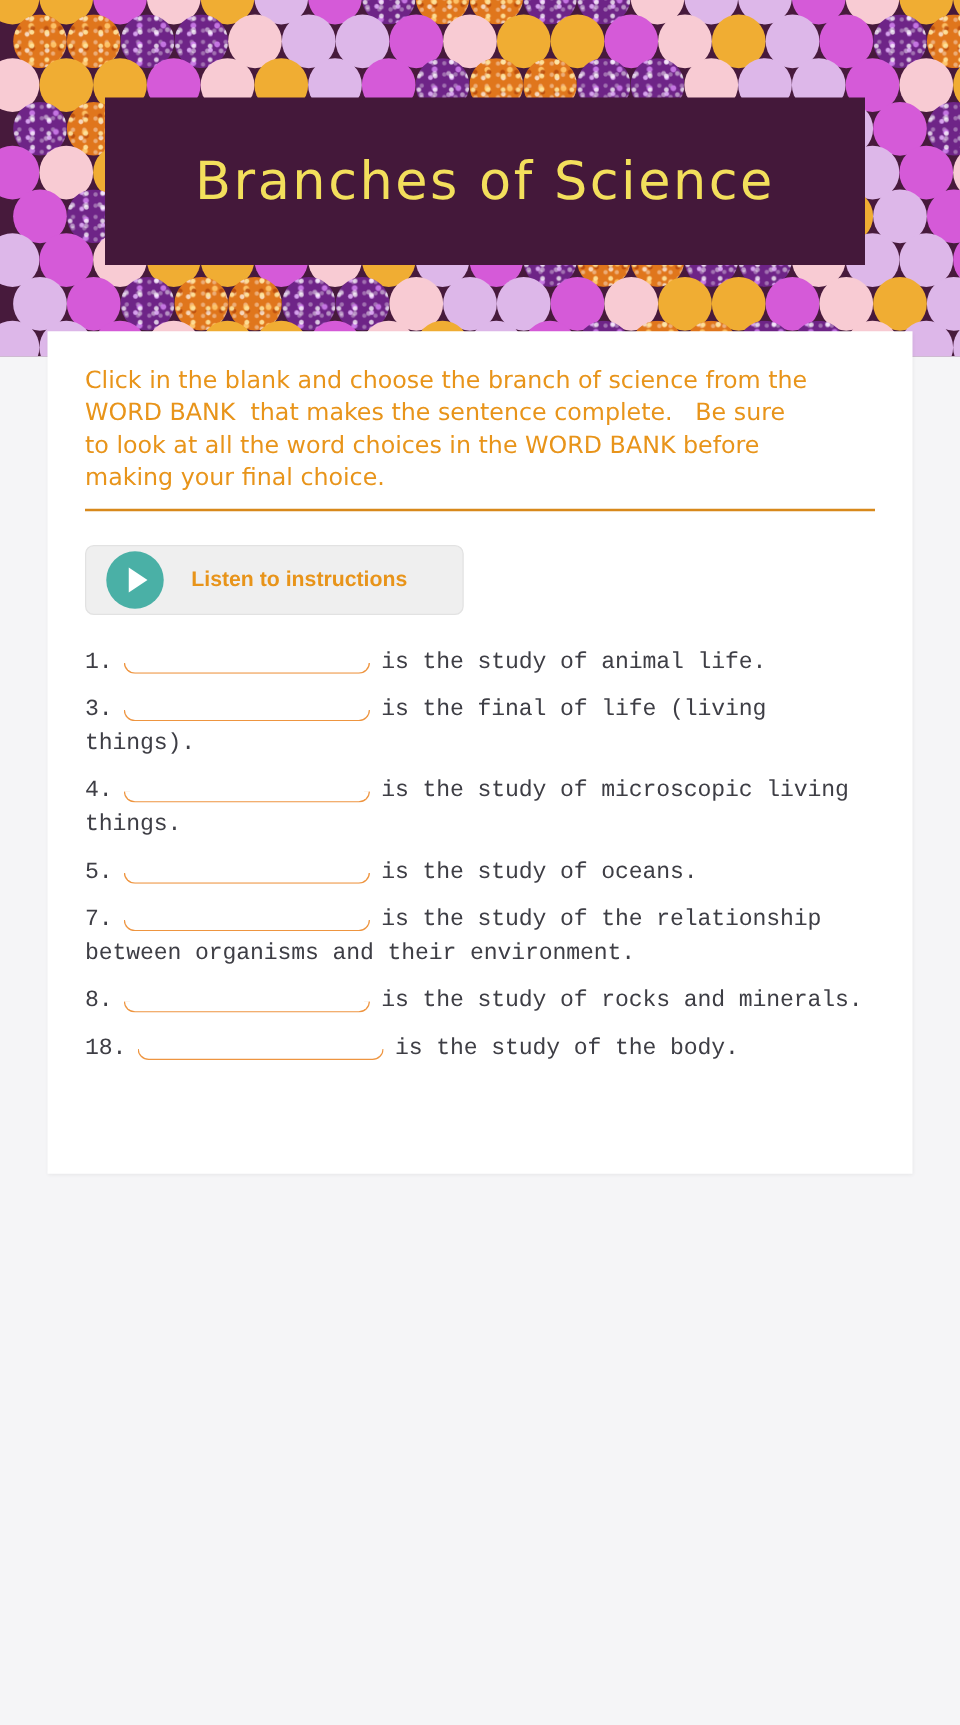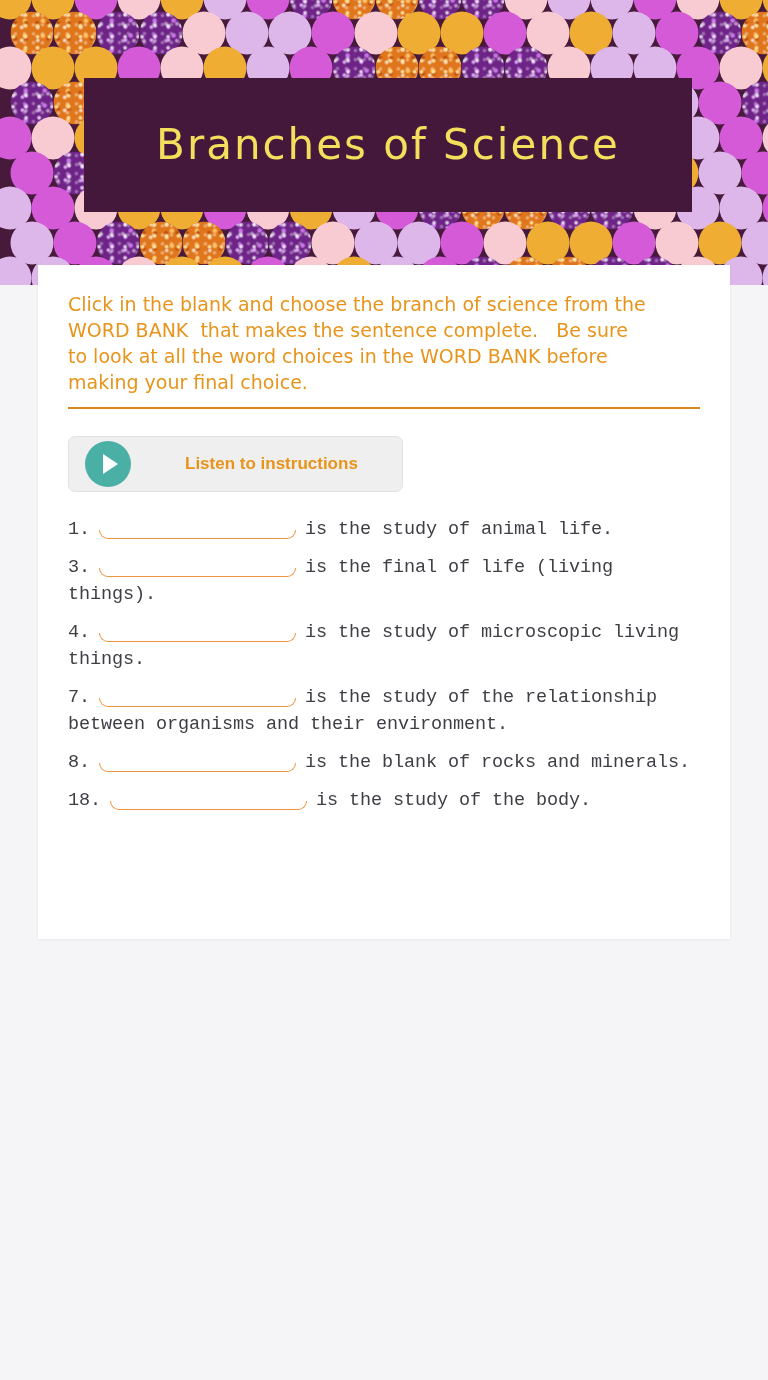--- a/index.html
+++ b/index.html
@@ -115,21 +115,20 @@
     margin-top: 27px;
     display: inline-flex;
     align-items: center;
     height: 56px;
     min-width: 281px;
     background: var(--button-bg);
     border: 1px solid var(--button-border);
     border-radius: 7px;
     padding: 0 44px 0 16px;
     cursor: pointer;
-    gap: 32px;
   }
   .play-circle {
     width: 46px;
     height: 46px;
     border-radius: 50%;
     background: var(--teal);
     display: inline-flex;
     align-items: center;
     justify-content: center;
     flex: 0 0 auto;
@@ -383,28 +382,31 @@
 
 
   <div class="q-row">
     <span class="q-num">3.</span><span class="blank"></span><span class="q-text">is the final of life (living things).</span>
   </div>
 
   <div class="q-row">
     <span class="q-num">4.</span><span class="blank"></span><span class="q-text">is the study of microscopic living things.</span>
   </div>
 
+  <div class="q-row">
+    <span class="q-num">5.</span><span class="blank"></span><span class="q-text">is the study of oceans.</span>
+  </div>
 
 
   <div class="q-row">
     <span class="q-num">7.</span><span class="blank"></span><span class="q-text">is the study of the relationship between organisms and their environment.</span>
   </div>
 
   <div class="q-row">
-    <span class="q-num">8.</span><span class="blank"></span><span class="q-text">is the blank of rocks and minerals.</span>
+    <span class="q-num">8.</span><span class="blank"></span><span class="q-text">is the study of rocks and minerals.</span>
   </div>
 
 
   <div class="q-row">
     <span class="q-num">18.</span><span class="blank"></span><span class="q-text">is the study of the body.</span>
   </div>
 </div>
 
 </div>
 

